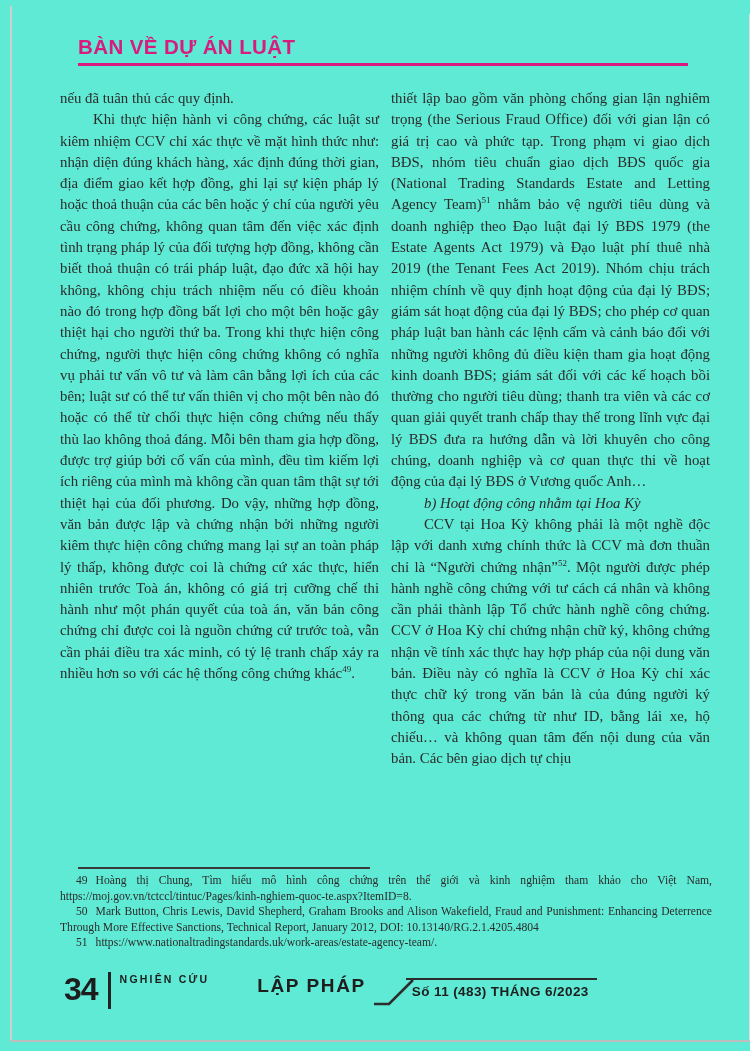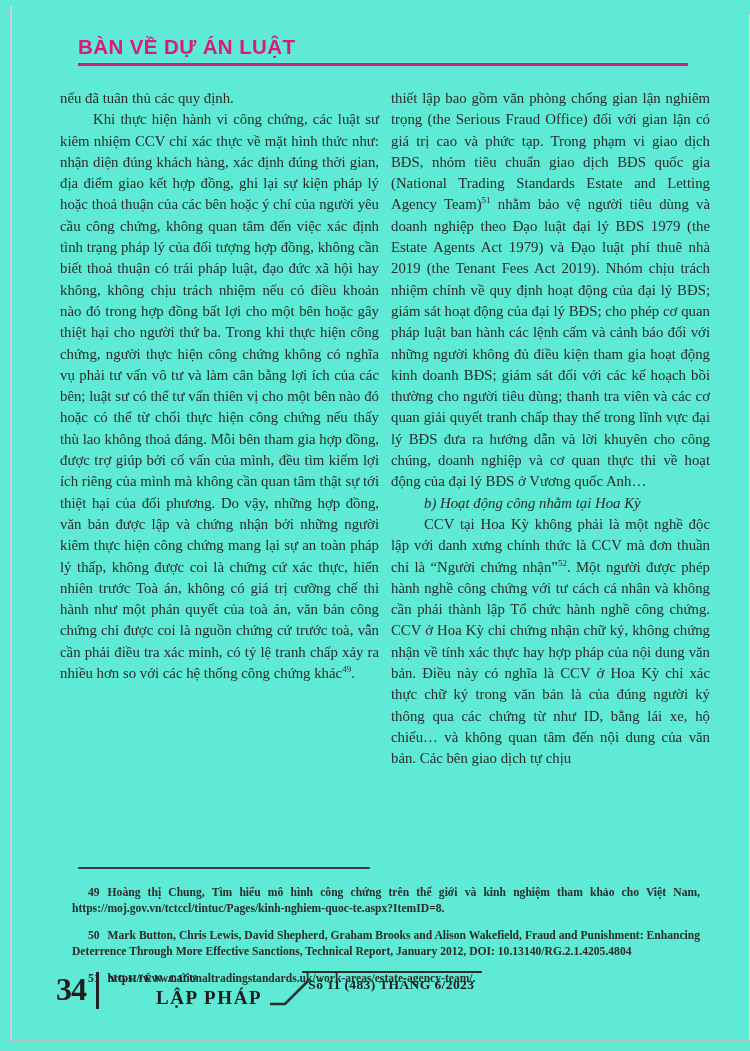--- a/index.html
+++ b/index.html
@@ -39,37 +39,37 @@
   }
   .col { width: 320px; font-size: 14.8px; line-height: 21.3px; text-align: justify; }
   .col p { margin: 0; }
   .col p.indent { text-indent: 33px; }
   .col p.italic-heading { font-style: italic; }
   .col sup { font-size: 9px; line-height: 0; vertical-align: super; }
 
   
   .fn-sep { position: absolute; left: 78px; top: 867px; width: 292px; height: 2px; background: #3a3a3a; }
   .footnotes { position: absolute; left: 60px; top: 873px; width: 652px; font-size: 11.6px; line-height: 15.6px; text-align: justify; }
-  .footnotes p { margin: 12px; text-indent: 16px; font-weight: bold; }
+  .footnotes p { margin: 0; text-indent: 16px; }
   .footnotes .fn-num { margin-right: 8px; }
 
   
   .page-footer {
-    position: absolute; left: 56px; top: 969px; height: 48px;
+    position: absolute; left: 64px; top: 969px; height: 48px;
     display: flex; align-items: flex-start;
-    font-family: Liberation Serif, serif; color: #1d1d1d; justify-content: space-between;
+    font-family: Liberation Sans, sans-serif; color: #1d1d1d; justify-content: space-between;
   }
   .page-num { font-size: 32px; font-weight: 800; line-height: 40px; letter-spacing: -1px; }
   .vbar { width: 3px; height: 37px; background: #222; margin: 3px 9px 0 10px; }
-  .logo { display: flex; flex-direction: column; padding-top: 4px; font-weight: 800; }
+  .logo { display: flex; padding-top: 4px; font-weight: 800; }
   .logo-top { font-size: 10.5px; letter-spacing: 2.2px; line-height: 12px; }
   .logo-bottom { font-size: 19px; letter-spacing: 1.6px; line-height: 21px; margin-top: 2px; margin-left: 48px; }
   .slash-mark { margin: 9px 0 0 6px; }
   .issue {
-    margin: 2px 0 0 -10px;
+    margin: 9px 0 0 -10px;
     border-top: 2.6px solid #2c2c2c;
     padding: 4px 8px 0 6px;
     font-size: 13.5px; font-weight: 700; letter-spacing: 0.4px;
   }
 </style>
 </head>
 <body>
 
 <div class="page">
   <div class="scan-left"></div>

